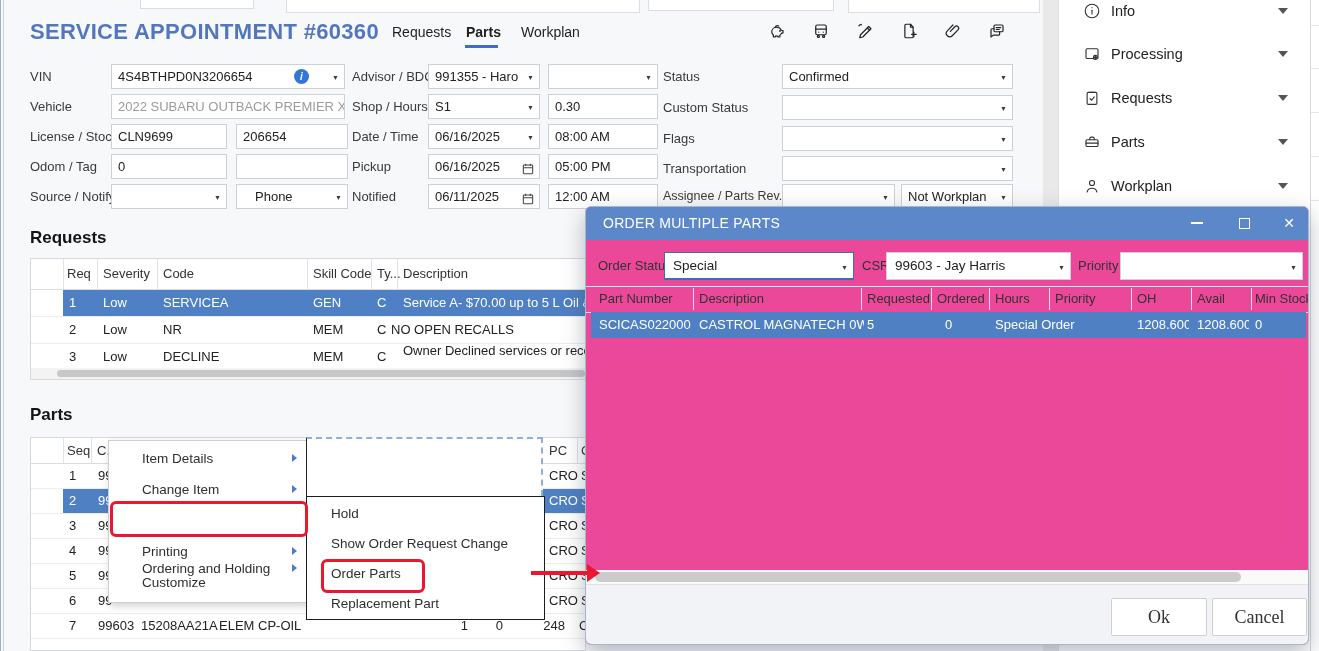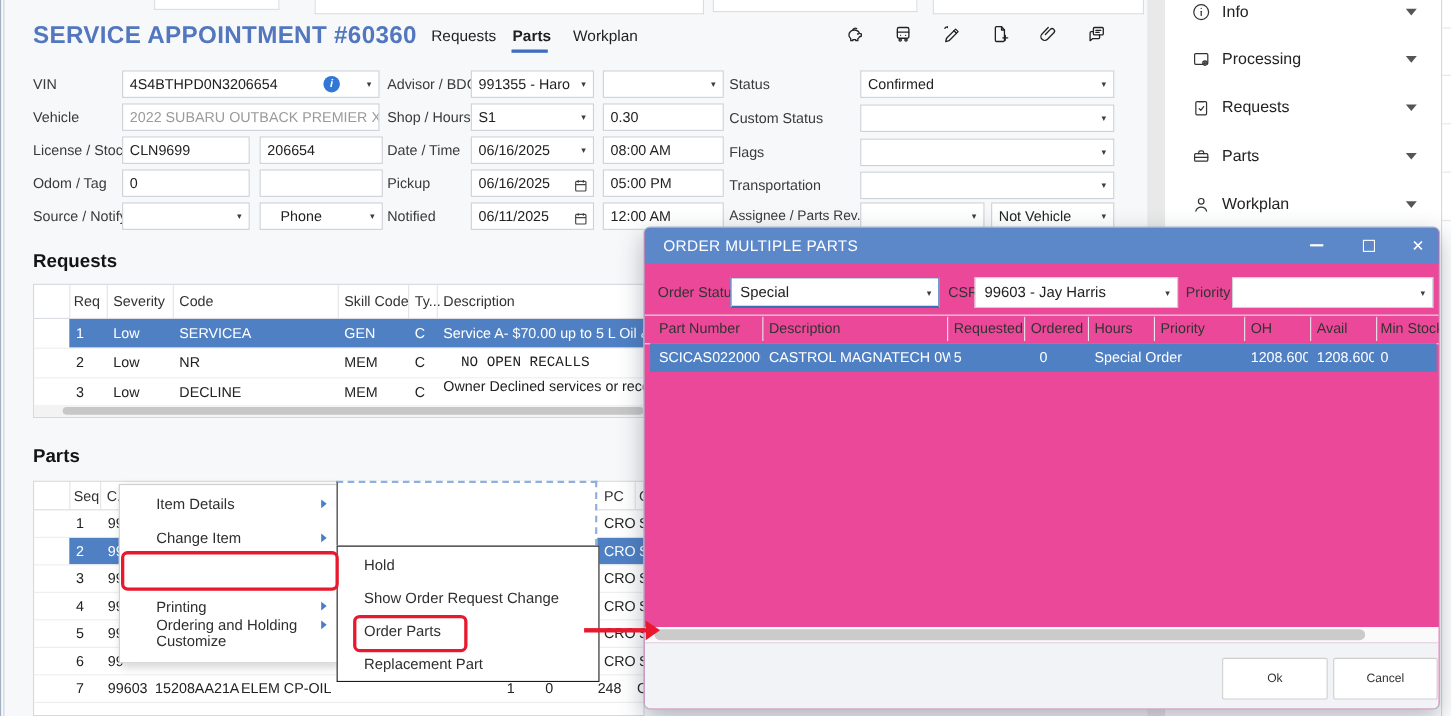--- a/index.html
+++ b/index.html
@@ -60,22 +60,22 @@
   .m-lbl{font-size:13px;color:#333;line-height:28px;white-space:nowrap;}
   .m-dd{background:#fff;border:1px solid #ccd1d7;font-size:13.5px;color:#222;line-height:26px;
     padding:0 20px 0 8px;box-sizing:border-box;white-space:nowrap;overflow:hidden;}
   .m-dd.focus{border:1px solid #3e6db5;box-shadow:inset 0 -1px 0 #3e6db5;}
   .m-head{position:absolute;top:79px;height:26px;line-height:26px;font-size:13px;color:#333;white-space:nowrap;overflow:hidden;}
   .m-hline{position:absolute;left:0;width:100%;height:1px;background:#e3e6ea;}
   .m-vline{position:absolute;top:81px;height:22px;width:1px;background:#e6e9ed;}
   .m-cell{position:absolute;top:105px;height:26px;line-height:26px;font-size:13px;color:#fff;white-space:nowrap;overflow:hidden;}
   .m-selband{position:absolute;left:5px;top:105px;width:715px;height:26px;background:#4f80c4;}
   .m-foot{position:absolute;left:0;top:377px;width:100%;height:62px;background:#f2f3f6;border-top:1px solid #e2e2e2;box-sizing:border-box;}
-  .btn{position:absolute;background:#fff;border:1px solid #cfcfcf;font-size:11px;color:#333;
-    text-align:center;line-height:36px;box-sizing:border-box;border-radius:2px;}
+  .btn{position:absolute;background:#fff;border:1px solid #cfcfcf;font-size:18px;color:#333;
+    text-align:center;line-height:36px;box-sizing:border-box;border-radius:2px;font-family:Liberation Serif, serif;}
   .sidebar{left:1058px;top:0;width:252px;height:651px;background:#fff;border-left:1px solid #e3e3e3;z-index:10;box-sizing:border-box;}
   .sb-item{position:absolute;left:0;width:100%;height:28px;}
   .sb-icon{position:absolute;left:24px;top:2px;width:18px;height:18px;}
   .sb-icon svg{width:18px;height:18px;stroke:#333;fill:none;stroke-width:1.5;stroke-linecap:round;stroke-linejoin:round;}
   .sb-label{position:absolute;left:52px;top:0;line-height:23px;font-size:14.5px;color:#222;white-space:nowrap;}
   .sb-chev{position:absolute;right:22px;top:8px;width:0;height:0;border-top:6px solid #555;
     border-left:5px solid transparent;border-right:5px solid transparent;}
   .scrollstrip{left:1043px;top:0;width:15px;height:651px;background:#e9e9e9;z-index:5;}
   .sliver{left:1310px;top:0;width:9px;height:651px;background:#fff;border-left:1px solid #d9d9d9;z-index:6;box-sizing:border-box;}
   .sliver-line{position:absolute;left:0;width:100%;height:1px;background:#e6e6e6;}
@@ -234,21 +234,21 @@
   </div>
   <div class="abs lbl" style="left:663px;top:156px;">Transportation</div>
   <div class="abs inp dd" style="left:782px;top:156px;width:231px;height:25px;">
     <span class="caret">▼</span>
   </div>
   <div class="abs lbl" style="left:663px;top:184px;font-size:12.5px;">Assignee / Parts Rev.</div>
   <div class="abs inp dd" style="left:782px;top:184px;width:113px;height:25px;">
     <span class="caret">▼</span>
   </div>
   <div class="abs inp dd" style="left:901px;top:184px;width:112px;height:25px;">
-    <span>Not Vehicle</span>
+    <span>Not Workplan</span>
     <span class="caret">▼</span>
   </div>
 
   <div class="abs sec-head" style="left:30px;top:228px;">Requests</div>
   <div class="abs panel" style="left:30px;top:258px;width:556px;height:122px;">
     <div class="abs ghead" style="left:36px;top:0;line-height:30px;">Req</div>
     <div class="abs ghead" style="left:72px;top:0;line-height:30px;">Severity</div>
     <div class="abs ghead" style="left:132px;top:0;line-height:30px;">Code</div>
     <div class="abs ghead" style="left:282px;top:0;line-height:30px;">Skill Code</div>
     <div class="abs ghead" style="left:346px;top:0;line-height:30px;">Ty...</div>
@@ -269,21 +269,21 @@
       <span class="abs gcell" style="left:314px;line-height:26px;">C</span>
       <span class="abs gcell" style="left:340px;line-height:26px;">Service A- $70.00 up to 5 L Oil &amp; F</span>
     </div>
     <div class="hline" style="left:0;top:57px;width:100%;"></div>
     <div class="abs" style="left:32px;top:58px;width:524px;height:26px;">
       <span class="abs gcell" style="left:6px;line-height:26px;">2</span>
       <span class="abs gcell" style="left:40px;line-height:26px;">Low</span>
       <span class="abs gcell" style="left:100px;line-height:26px;">NR</span>
       <span class="abs gcell" style="left:250px;line-height:26px;">MEM</span>
       <span class="abs gcell" style="left:314px;line-height:26px;">C</span>
-      <span class="abs gcell" style="left:356px;line-height:26px;font-family:Liberation Mono, monospace;">NO OPEN RECALLS</span>
+      <span class="abs gcell" style="left:328px;line-height:26px;">NO OPEN RECALLS</span>
     </div>
     <div class="hline" style="left:0;top:84px;width:100%;"></div>
     <div class="abs" style="left:32px;top:85px;width:524px;height:26px;">
       <span class="abs gcell" style="left:6px;line-height:26px;">3</span>
       <span class="abs gcell" style="left:40px;line-height:26px;">Low</span>
       <span class="abs gcell" style="left:100px;line-height:26px;">DECLINE</span>
       <span class="abs gcell" style="left:250px;line-height:26px;">MEM</span>
       <span class="abs gcell" style="left:314px;line-height:26px;">C</span>
       <span class="abs gcell" style="left:340px;line-height:22px;top:-4px;">Owner Declined services or recom</span>
     </div>

